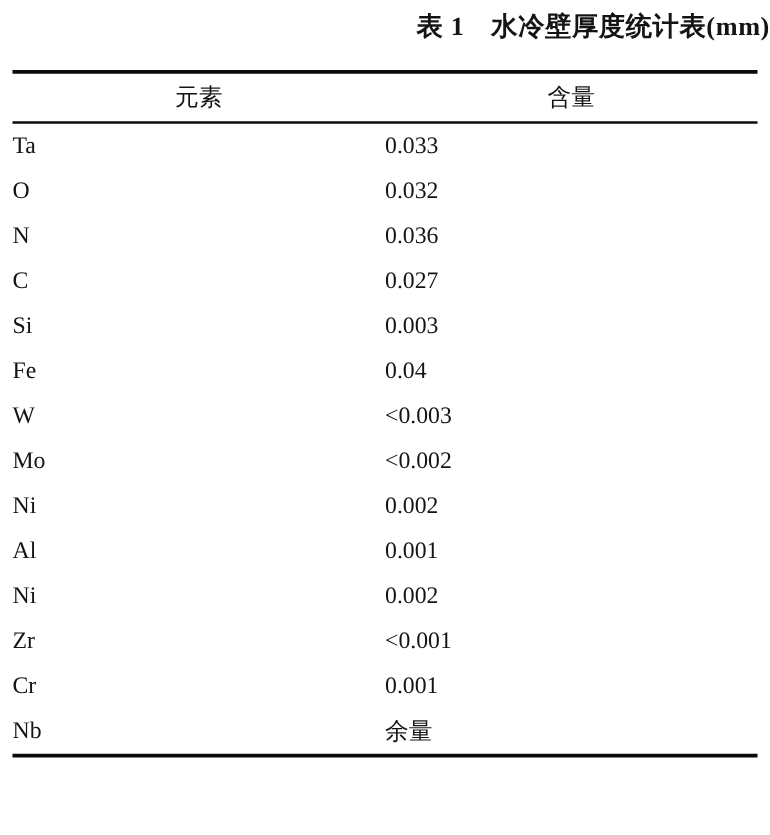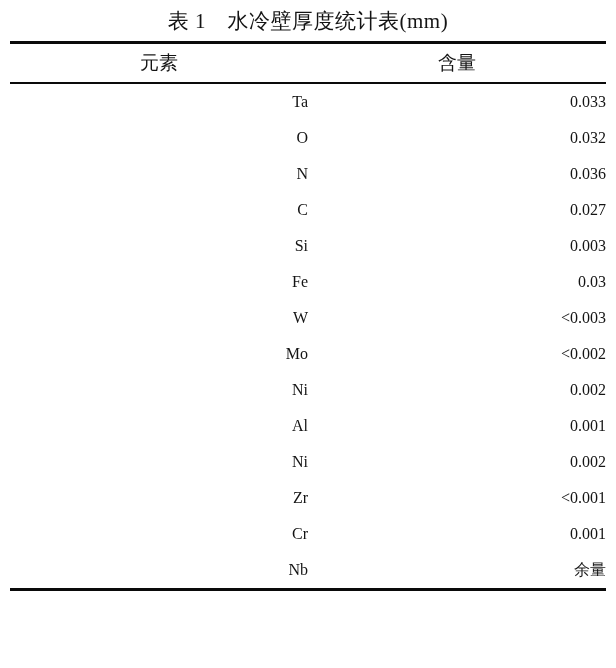--- a/index.html
+++ b/index.html
@@ -11,49 +11,49 @@
     position: relative;
     width: 616px;
     height: 668px;
     background: #ffffff;
     color: #141414;
     font-family: "Liberation Serif", "DejaVu Serif", serif;
     overflow: hidden;
   }
   .table-title {
     padding-top: 8px;
-    text-align: center;
+    text-align: right;
     font-size: 21px;
     line-height: 26px;
-    font-weight: 400;
+    font-weight: 700;
     letter-spacing: 0.5px;
     white-space: pre;
   }
   table.stats-table {
     width: 596px;
-    margin: 7px 10px 0 10px;
+    margin: 22px 10px 0 10px;
     border-collapse: collapse;
     table-layout: fixed;
     border-top: 3px solid #0a0a0a;
     border-bottom: 3px solid #0a0a0a;
   }
   table.stats-table col { width: 50%; }
   table.stats-table thead th {
     height: 38px;
     border-bottom: 2px solid #0a0a0a;
     font-weight: 400;
     font-size: 19px;
     text-align: center;
     vertical-align: middle;
     padding: 0;
   }
   table.stats-table tbody td {
     height: 36px;
-    font-size: 16px;
-    text-align: right;
+    font-size: 19px;
+    text-align: left;
     vertical-align: middle;
     padding: 0;
   }
 </style>
 </head>
 <body>
 
 <div class="page">
   <div class="table-title">表 1　水冷壁厚度统计表(mm)</div>
 
@@ -84,21 +84,21 @@
         <tr>
           <td>C</td>
           <td>0.027</td>
         </tr>
         <tr>
           <td>Si</td>
           <td>0.003</td>
         </tr>
         <tr>
           <td>Fe</td>
-          <td>0.03</td>
+          <td>0.04</td>
         </tr>
         <tr>
           <td>W</td>
           <td>&lt;0.003</td>
         </tr>
         <tr>
           <td>Mo</td>
           <td>&lt;0.002</td>
         </tr>
         <tr>

